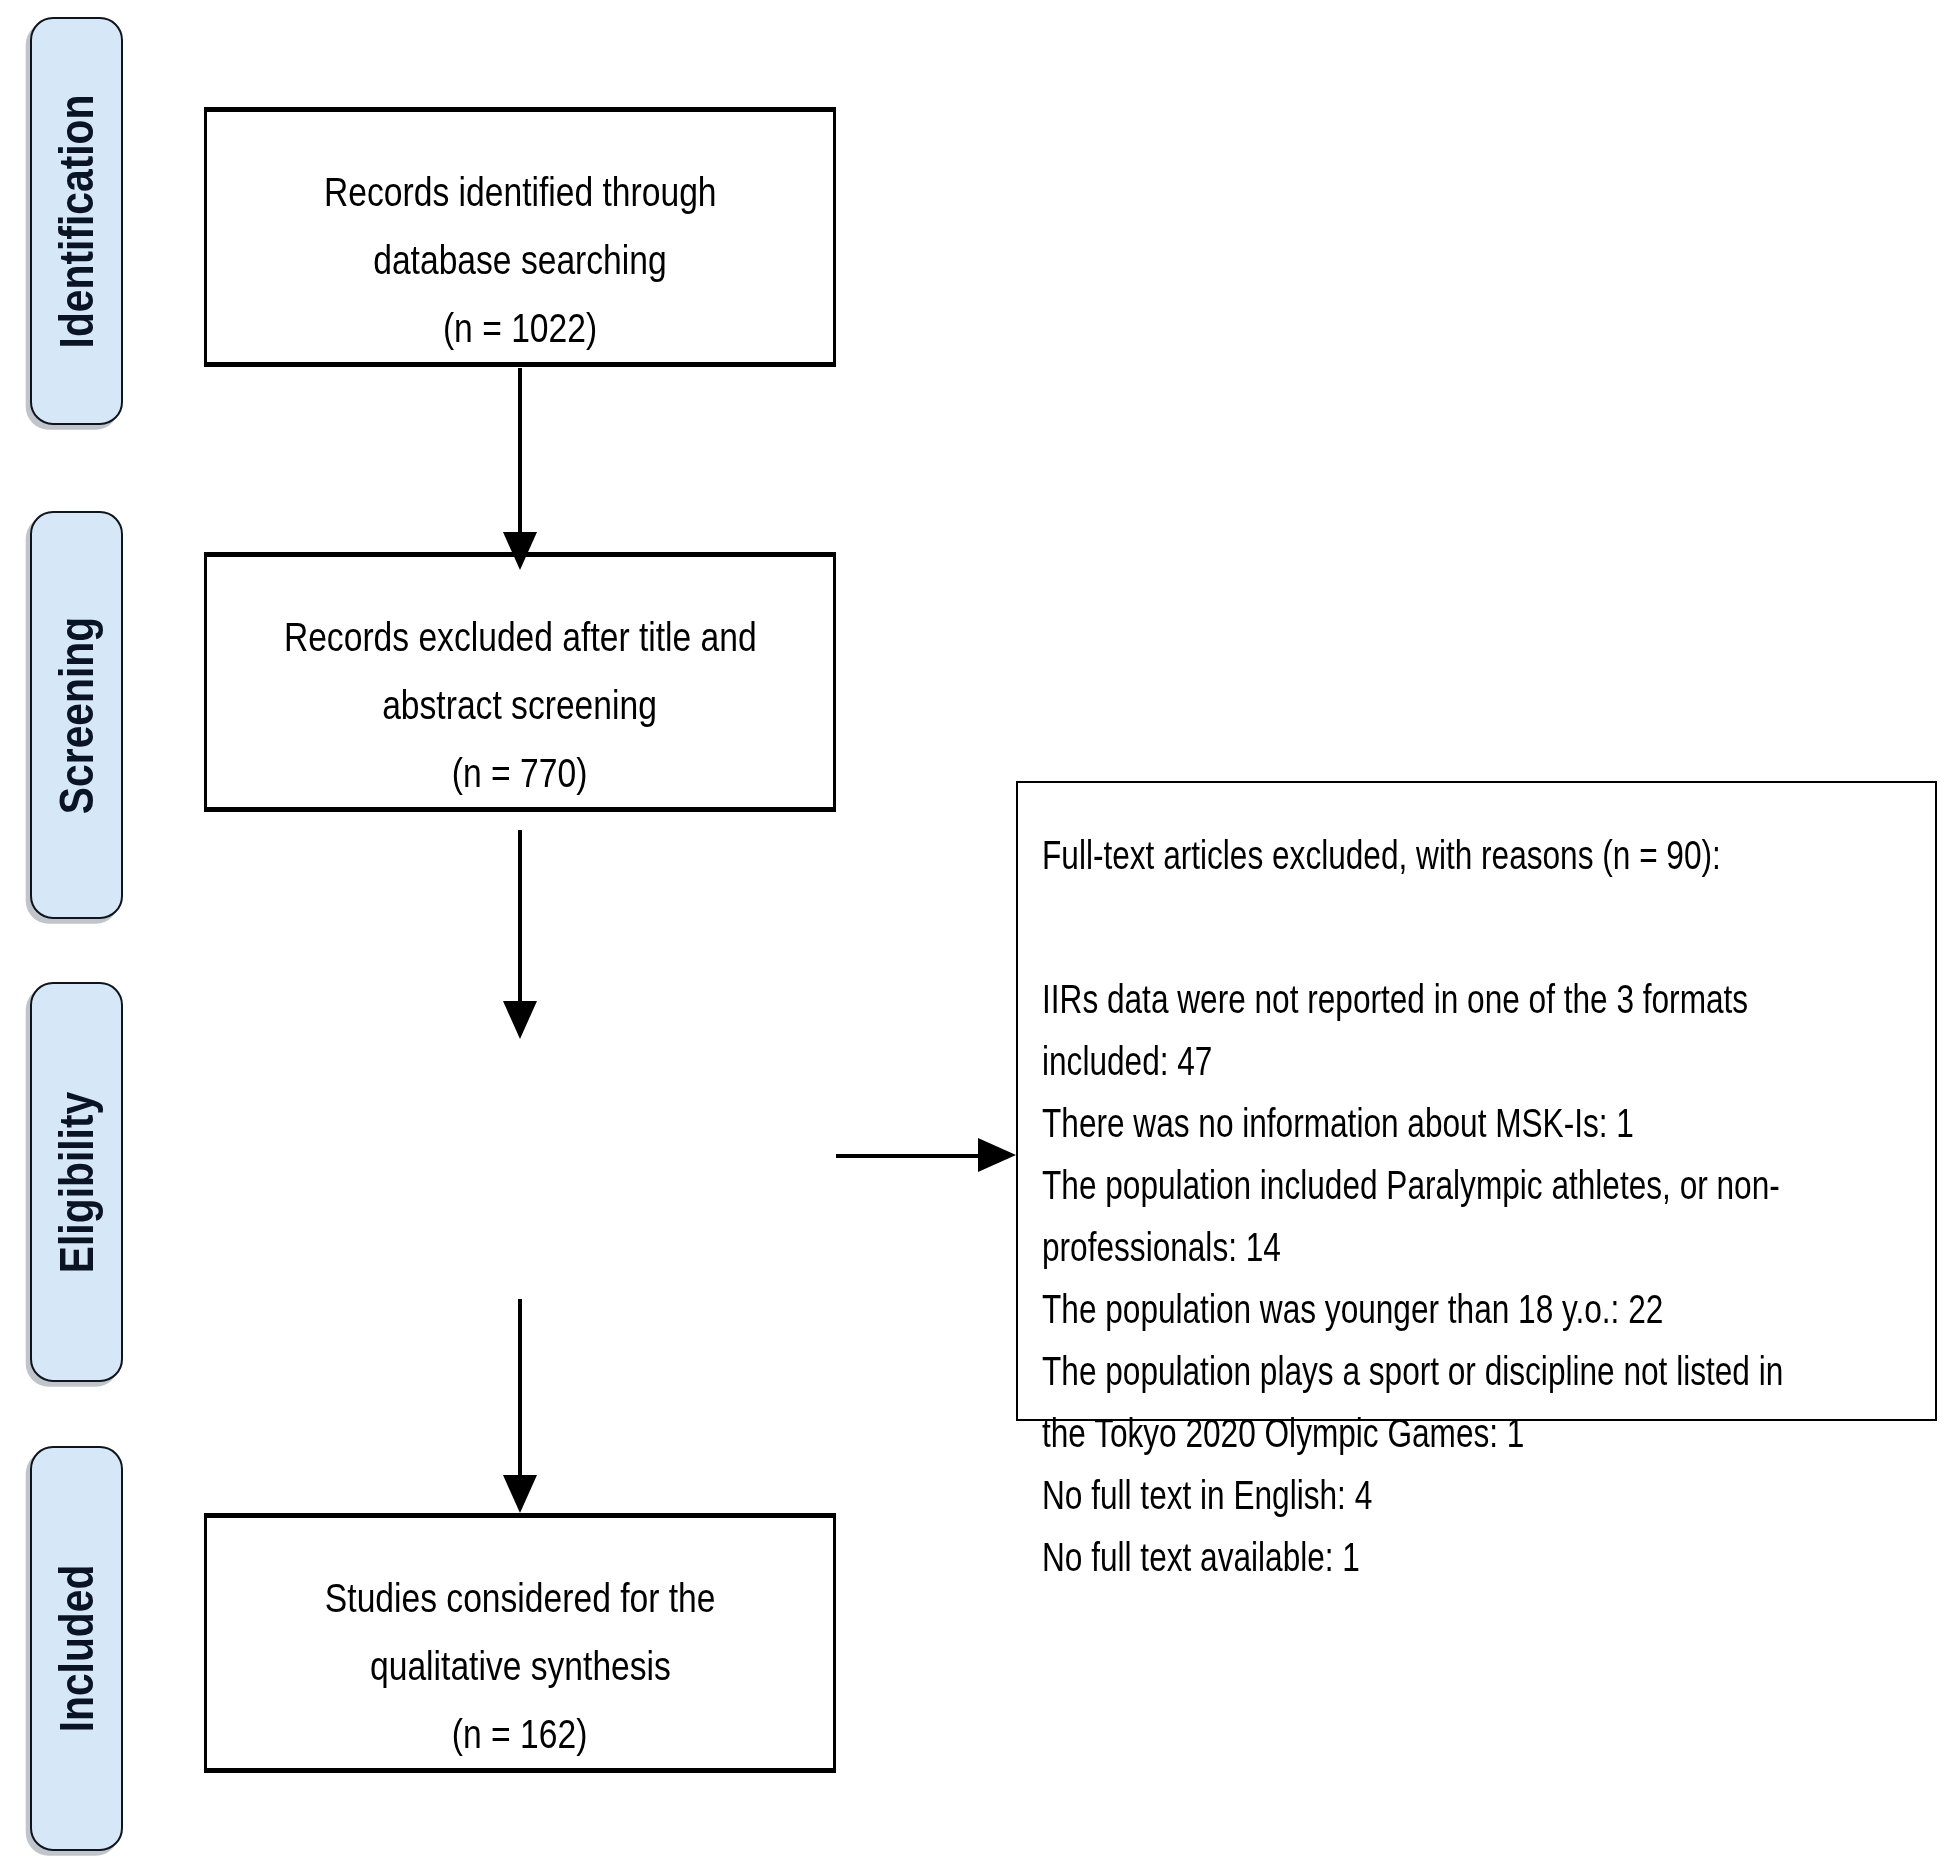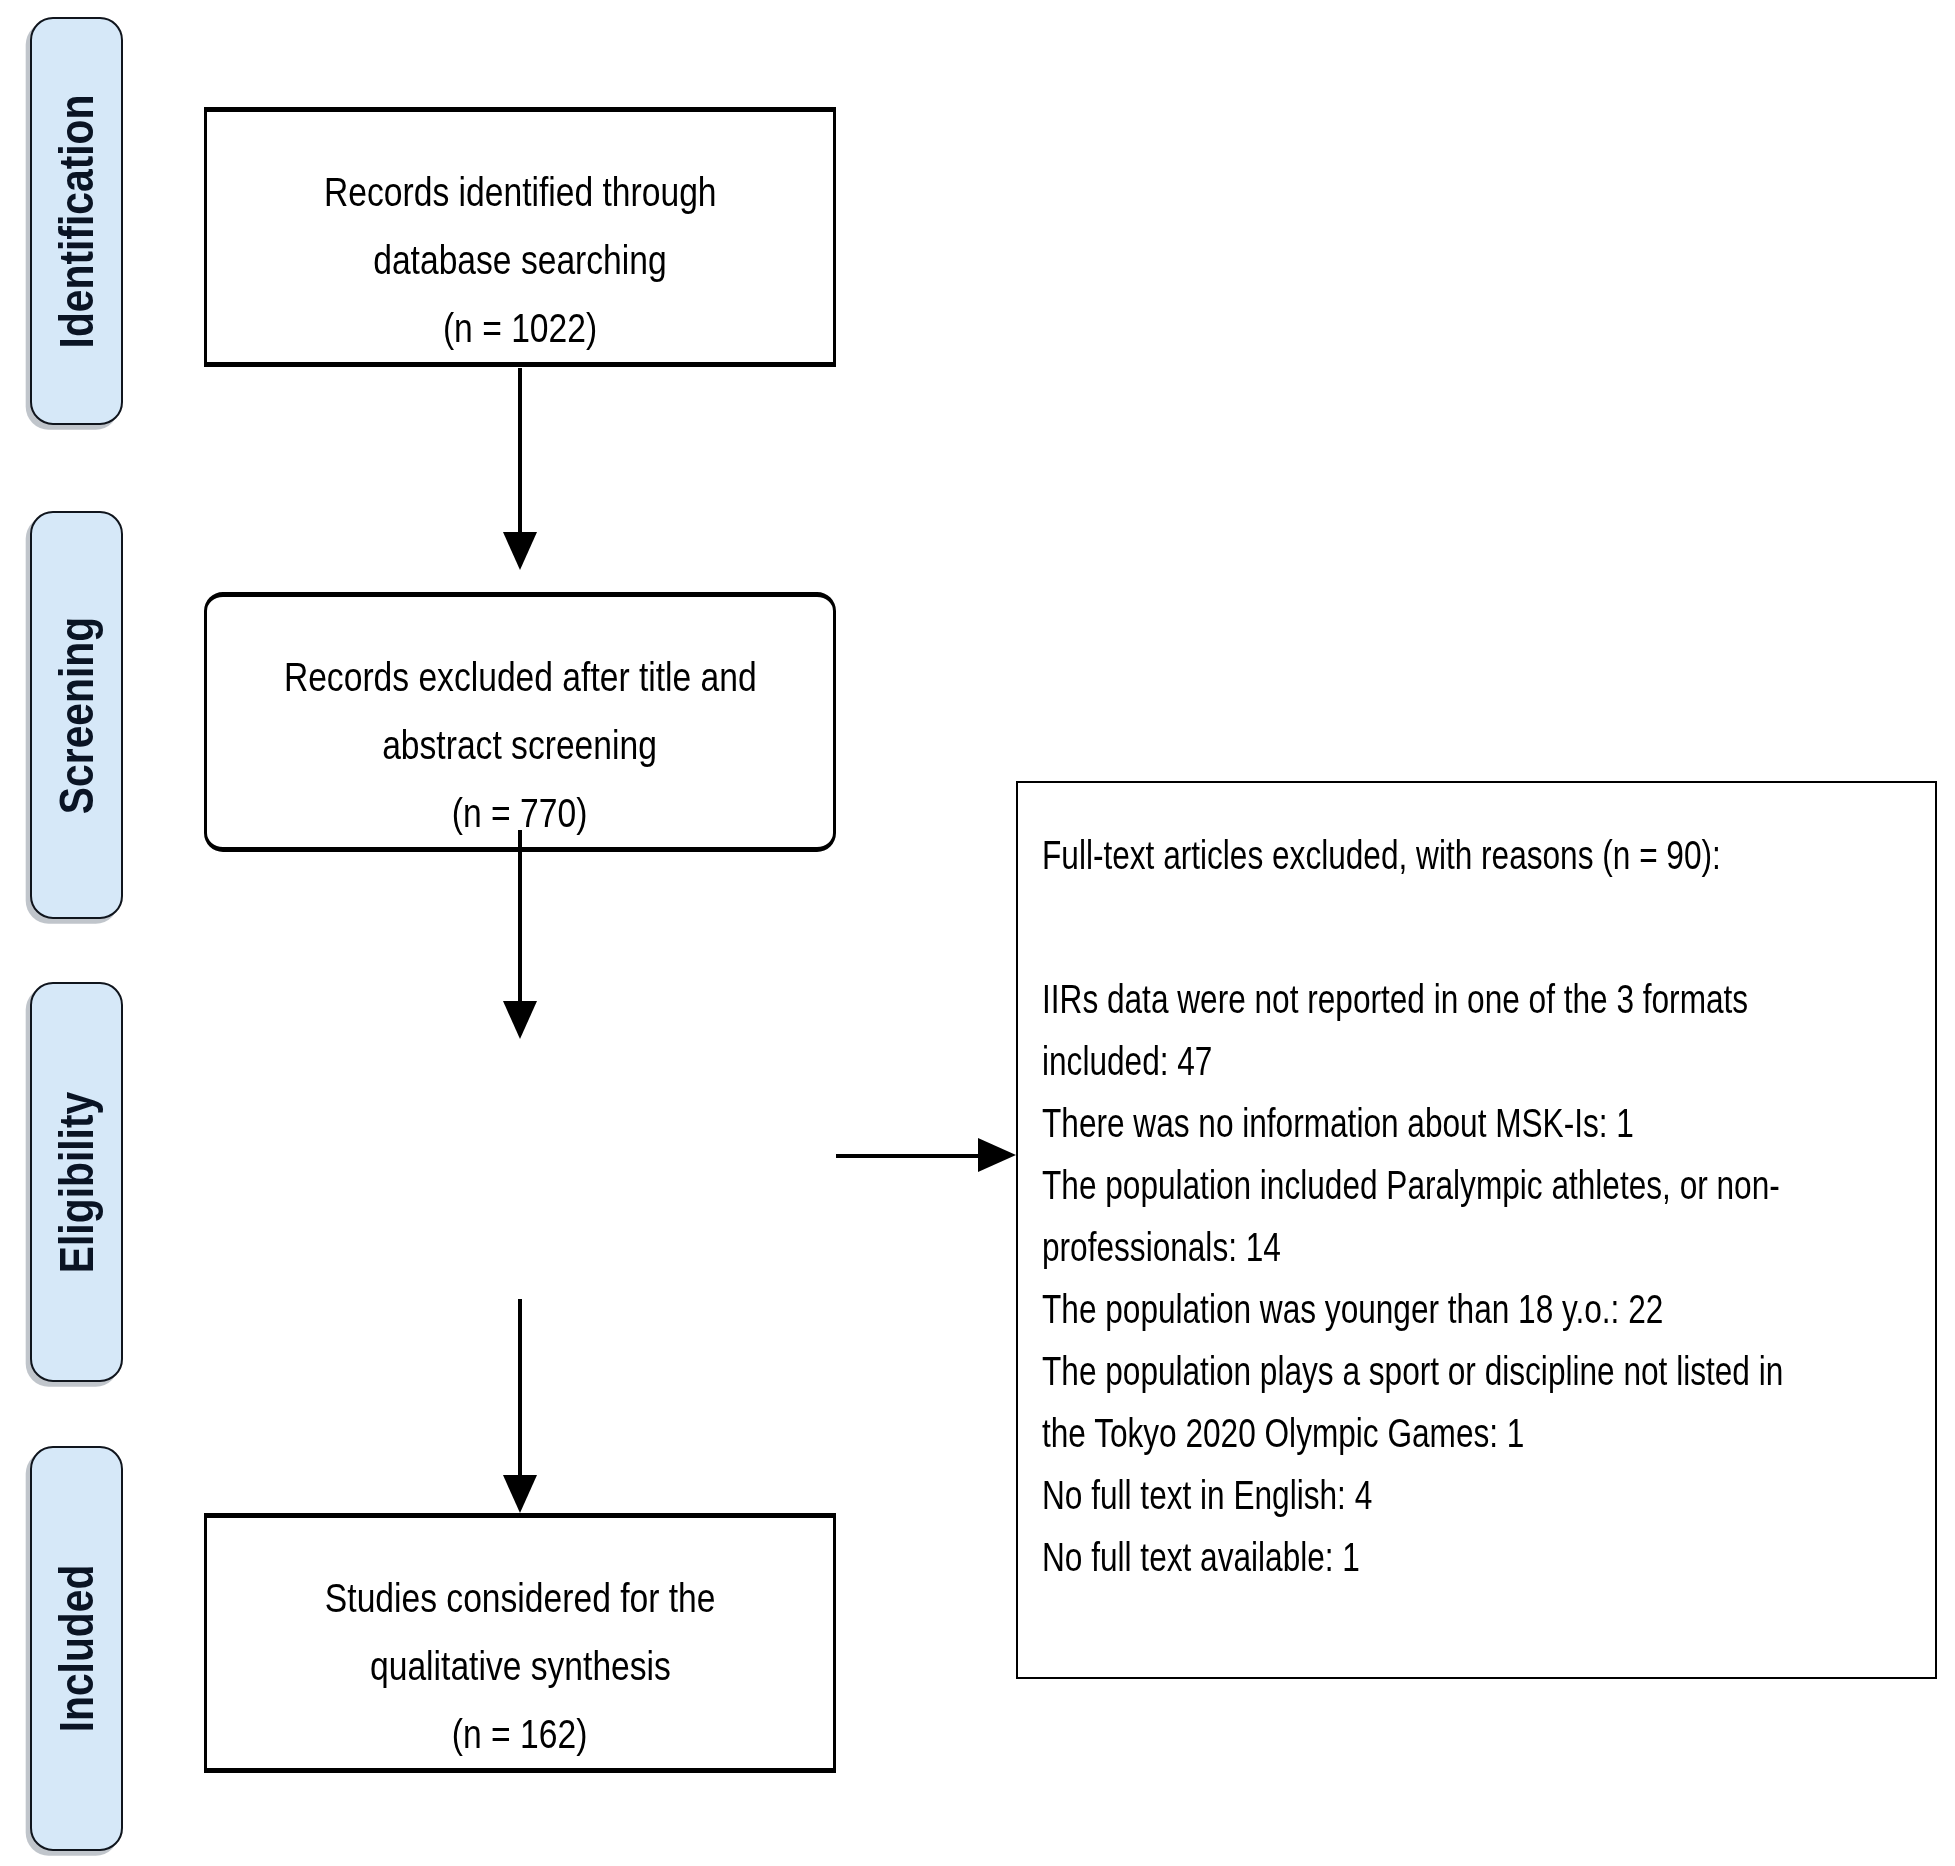--- a/index.html
+++ b/index.html
@@ -32,21 +32,21 @@
     box-sizing:border-box;
     display:flex; flex-direction:column; align-items:center; justify-content:flex-end;
   }
   .flow-line {
     font-size:41px; line-height:68px; white-space:nowrap;
     transform:scaleX(0.82); transform-origin:center center;
   }
 
   
   .excl-box {
-    position:absolute; left:1016px; top:781px; width:921px; height:898px;
+    position:absolute; left:1016px; top:781px; width:921px; height:640px;
     background:#ffffff; border:2.9px solid var(--box-border,#000);
     box-sizing:border-box; padding:41px 19px 0 24px;
   }
   .excl-line {
     font-size:40px; line-height:62px; white-space:nowrap; width:max-content;
     transform:scaleX(0.79); transform-origin:left center;
   }
   .excl-line.empty { height:82px; }
 
   
@@ -79,21 +79,21 @@
   </div>
   <div class="stage" style="top:1446px; height:401px;">
     <div class="stage-label">Included</div>
   </div>
 
   <div class="flow-box" style="top:107px;">
       <div class="flow-line">Records identified through</div>
       <div class="flow-line">database searching</div>
       <div class="flow-line">(n = 1022)</div>
     </div>
-  <div class="flow-box" style="top:592px;border-radius:19px;">
+  <div class="flow-box" style="top:552px;">
       <div class="flow-line">Records excluded after title and</div>
       <div class="flow-line">abstract screening</div>
       <div class="flow-line">(n = 770)</div>
     </div>
   <div class="flow-box" style="top:1513px;">
       <div class="flow-line">Studies considered for the</div>
       <div class="flow-line">qualitative synthesis</div>
       <div class="flow-line">(n = 162)</div>
     </div>
 

